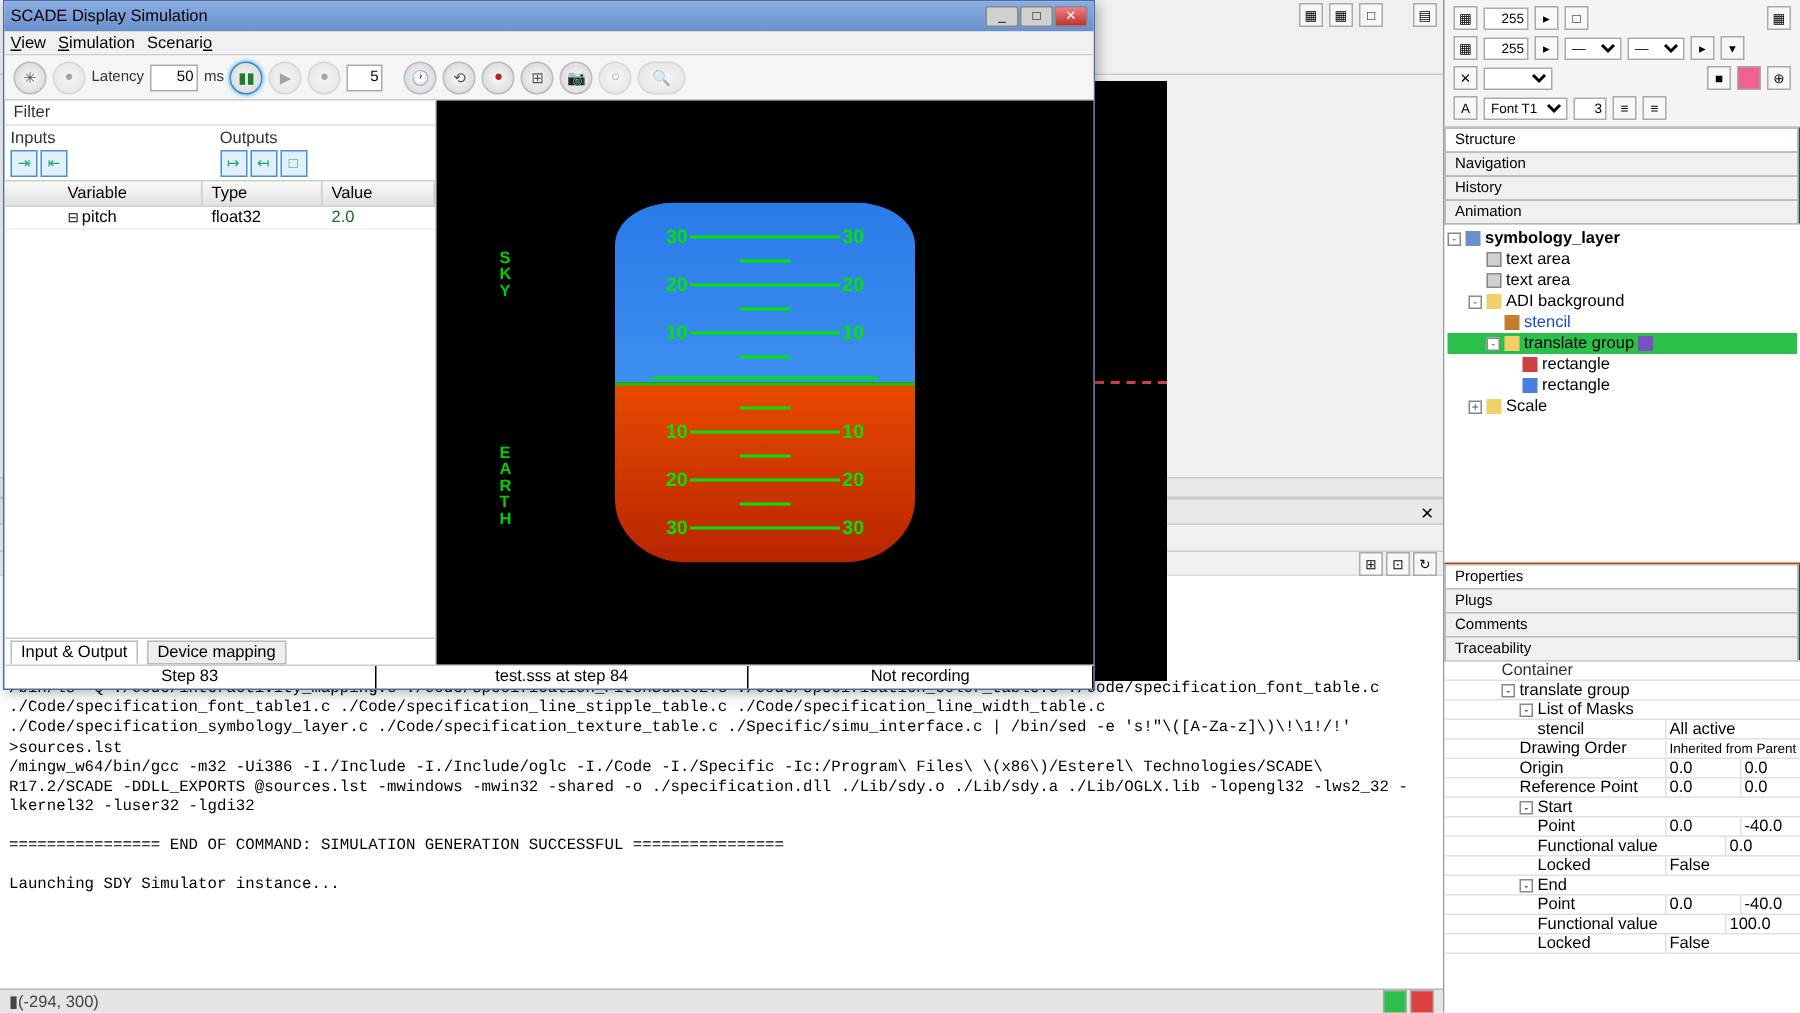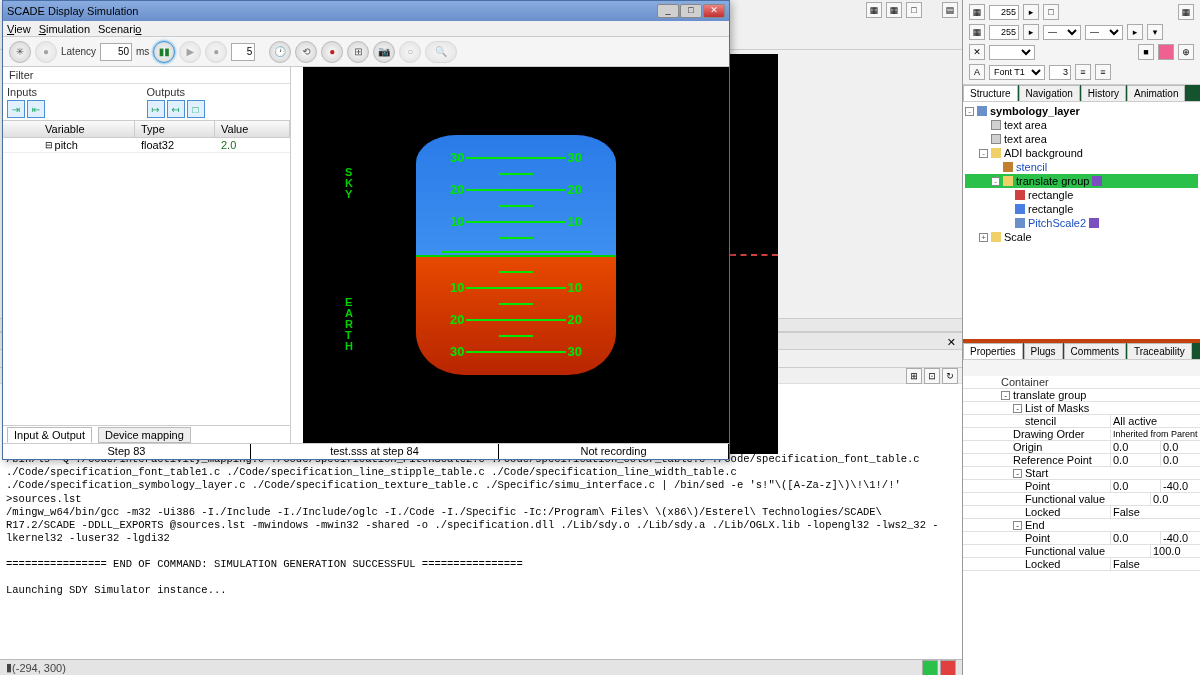--- a/index.html
+++ b/index.html
@@ -20,21 +20,21 @@
 .sim-menubar { height: 16px; background: #f0f0f0; display: flex; align-items: center; padding: 0 4px; gap: 8px; border-bottom: 1px solid #ccc; }
 .sim-menubar span { cursor: pointer; }
 .sim-menubar span u { text-decoration: underline; }
 .sim-toolbar { height: 30px; background: #f5f5f5; display: flex; align-items: center; padding: 0 6px; gap: 4px; border-bottom: 1px solid #ccc; }
 .tb-btn { width: 22px; height: 22px; border: 1px solid #bbb; border-radius: 11px; background: radial-gradient(#fafafa,#d0d0d0); cursor: pointer; display:flex;align-items:center;justify-content:center;font-size:10px;color:#555; }
 .tb-btn.disabled { opacity: 0.5; }
 .tb-btn.active { border-color: #2b90d9; box-shadow: 0 0 3px #2b90d9; }
 .tb-field { width: 32px; height: 18px; border: 1px solid #aaa; font-size: 10px; text-align: right; padding: 0 2px; }
 .tb-label { font-size: 10px; color: #333; }
 
-.sim-body { flex: 1; display: flex; gap: 12px; }
+.sim-body { flex: 1; display: flex; }
 .sim-left-panel { width: 288px; border-right: 1px solid #ccc; display: flex; flex-direction: column; }
 .filter-header { padding: 2px 6px; border-bottom: 1px solid #ddd; color: #333; }
 .io-row { display: flex; padding: 2px 4px; }
 .io-col { flex: 1; }
 .io-label { color: #333; margin-bottom: 2px; display: block; }
 .io-icons { display: flex; gap: 2px; }
 .io-icon { width: 18px; height: 18px; border: 1px solid #4a90d9; background: #e0f0ff; cursor: pointer; display:flex;align-items:center;justify-content:center;font-size:10px;color:#2a6; }
 .var-table { flex: 1; overflow: auto; }
 .var-header { display: flex; background: linear-gradient(#fafafa,#e0e0e0); border-top: 1px solid #ccc; border-bottom: 1px solid #ccc; }
 .var-header div { padding: 2px 6px; border-right: 1px solid #ccc; }
@@ -88,42 +88,42 @@
 .bottom-tabs .btab.active { background:#fff; }
 .bottom-tabs .bicon { width:10px;height:10px; }
 .i-red { background:#d04040; border-radius:50%;}
 .i-blue{ background:#4a90d9;}
 .i-book{ background:#c0a030;}
 .console-toprow { height:16px; border-bottom:1px solid #ddd; display:flex; justify-content:flex-end; padding:0 4px; gap:2px;}
 .console { flex:1; background:#fff; font-family: 'Courier New', monospace; font-size:10.5px; padding:4px 6px; overflow:auto; white-space:pre-wrap; color:#000; line-height:1.25;}
 
 
 .r-toolrows { border-bottom:1px solid #ccc; padding:2px; }
-.tabs-row { display:flex; border-bottom:1px solid #ccc; background:#14532d;}
+.tabs-row { display:flex; border-bottom:1px solid #ccc; background:#14532d;flex-direction:column;}
 .tabs-row .rtab { padding:2px 6px; border:1px solid #bbb; border-bottom:none; margin-right:1px; font-size:10px; cursor:pointer; background:#f0f0f0;}
 .tabs-row .rtab.active { background:#fff; }
 
 .tree { flex:1; overflow:auto; background:#fff; padding:2px; font-size:11px;}
 .tree-node { display:flex; align-items:center; gap:3px; padding:0px 0; cursor:pointer; height:14px;}
 .tree-indent-1 { padding-left: 14px; }
 .tree-indent-2 { padding-left: 26px; }
 .tree-indent-3 { padding-left: 38px; }
 .tree-toggle { width:9px;height:9px; border:1px solid #888; font-size:8px; line-height:7px; text-align:center; color:#555; background:#fff;}
 .tree-icon { width:10px; height:10px; }
 .ti-layer { background:#6a90cc; }
 .ti-text { background:#d0d0d0; border:1px solid #888; }
 .ti-folder { background:#f0d068; }
 .ti-red { background:#d04040; }
 .ti-blue { background:#4a7ee0; }
 .ti-plug { background:#7a50c0; }
 .ti-stencil { background:#c08030;}
 .tree-node.selected { background:#2bc04a; color:#000; }
 .tree-node .link { color:#1a4ec0; }
 
-.properties { height: 336px; border-top:4px solid #c2410c; display:flex; flex-direction:column;gap:16px;}
+.properties { height: 300px; border-top:1px solid #c2410c; display:flex; flex-direction:column;}
 .prop-body { flex:1; overflow:auto; background:#fff; font-size:10px;}
 .prop-row { display:flex; border-bottom:1px solid #e0e0e0; min-height:13px; align-items:center;}
 .prop-row .pk { flex:1; padding:0 4px; display:flex; align-items:center; gap:3px;margin-left:32px;}
 .prop-row .pv { width:50px; padding:0 2px; border-left:1px solid #e0e0e0;}
 .prop-row .pv2 { width:40px; padding:0 2px; border-left:1px solid #e0e0e0;}
 .prop-row.section .pk { color:#333; }
 .prop-toggle { width:9px;height:9px;border:1px solid #888;font-size:8px;line-height:7px;text-align:center;}
 .indent-a{padding-left:6px!important;} .indent-b{padding-left:18px!important;} .indent-c{padding-left:30px!important;}
 
 .statusbar { height:16px; background:#e4e4e4; border-top:1px solid #bbb; display:flex; align-items:center; padding:0 6px; font-size:10px; color:#444; }
@@ -402,26 +402,20 @@
       <div class="tree-node tree-indent-3">
           <span style="width:9px;"></span>
           <span class="tree-icon ti-red"></span>
           <span>rectangle</span>
         </div>
       <div class="tree-node tree-indent-3">
           <span style="width:9px;"></span>
           <span class="tree-icon ti-blue"></span>
           <span>rectangle</span>
         </div>
-      <div class="tree-node tree-indent-3">
-          <span style="width:9px;"></span>
-          <span class="tree-icon ti-layer"></span>
-          <span class="link">PitchScale2</span>
-          <span class="tree-icon ti-plug"></span>
-        </div>
       <div class="tree-node tree-indent-1">
           <span class="tree-toggle">+</span>
           <span class="tree-icon ti-folder"></span>
           <span>Scale</span>
         </div>
     </div>
 
     <div class="properties">
       <div class="tabs-row">
         <div class="rtab active">Properties</div>

